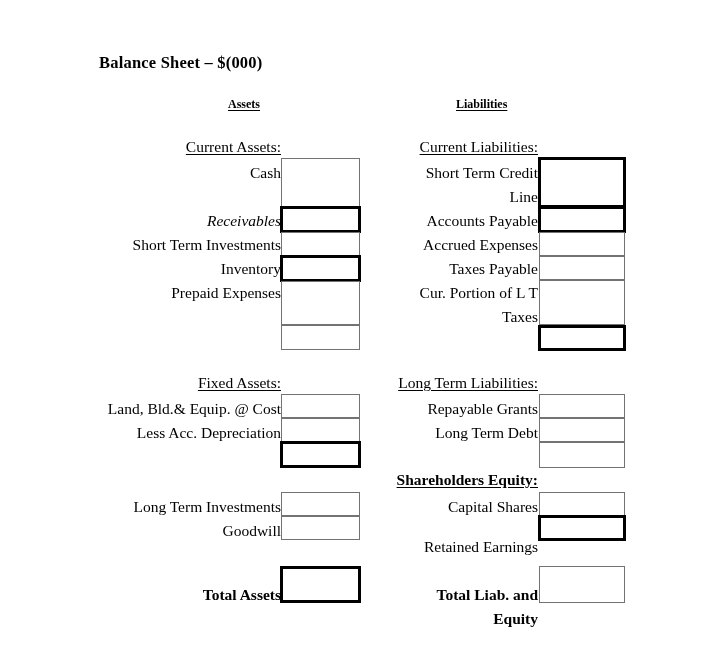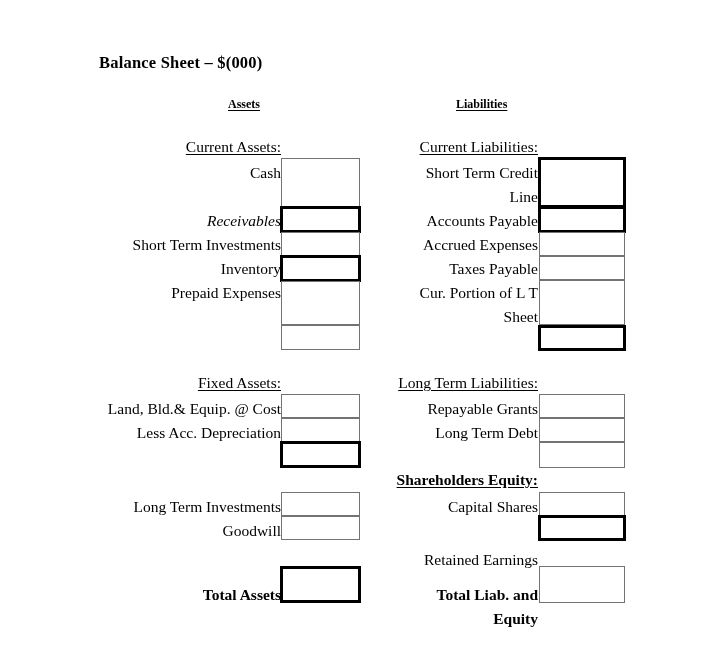--- a/index.html
+++ b/index.html
@@ -126,42 +126,42 @@
   <div class="box thick" style="left:280px; top:566px; width:81px; height:37px;"></div>
 
   <div class="sub-head rcol" style="top:138px;">Current Liabilities:</div>
 
   <div class="label rcol" style="top:161px;">Short Term Credit
 Line</div>
   <div class="label rcol" style="top:209px;">Accounts Payable</div>
   <div class="label rcol" style="top:257px;">Taxes Payable</div>
   <div class="label rcol" style="top:233px;">Accrued Expenses</div>
   <div class="label rcol" style="top:281px;">Cur. Portion of L T
-Sheet</div>
+Taxes</div>
 
   <div class="box thick" style="left:538px; top:157px; width:88px; height:51px;"></div>
   <div class="box thick" style="left:538px; top:206px; width:88px; height:27px;"></div>
   <div class="box" style="left:539px; top:232px; width:86px; height:24px;"></div>
   <div class="box" style="left:539px; top:256px; width:86px; height:24px;"></div>
   <div class="box" style="left:539px; top:280px; width:86px; height:45px;"></div>
   <div class="box thick" style="left:538px; top:325px; width:88px; height:26px;"></div>
 
   <div class="sub-head rcol" style="top:374px;">Long Term Liabilities:</div>
 
   <div class="label rcol" style="top:397px;">Repayable Grants</div>
   <div class="label rcol" style="top:421px;">Long Term Debt</div>
 
   <div class="box" style="left:539px; top:394px; width:86px; height:24px;"></div>
   <div class="box" style="left:539px; top:418px; width:86px; height:24px;"></div>
   <div class="box" style="left:539px; top:442px; width:86px; height:26px;"></div>
 
   <div class="sub-head rcol bold" style="top:471px;">Shareholders Equity:</div>
 
   <div class="label rcol" style="top:495px;">Capital Shares</div>
-  <div class="label rcol" style="top:548px;">Retained Earnings</div>
+  <div class="label rcol" style="top:535px;">Retained Earnings</div>
 
   <div class="box" style="left:539px; top:492px; width:86px; height:24px;"></div>
   <div class="box thick" style="left:538px; top:515px; width:88px; height:26px;"></div>
 
   <div class="label rcol bold" style="top:571px;">Total Liab. and
 Equity</div>
   <div class="box" style="left:539px; top:566px; width:86px; height:37px;"></div>
 
 </div>
 

